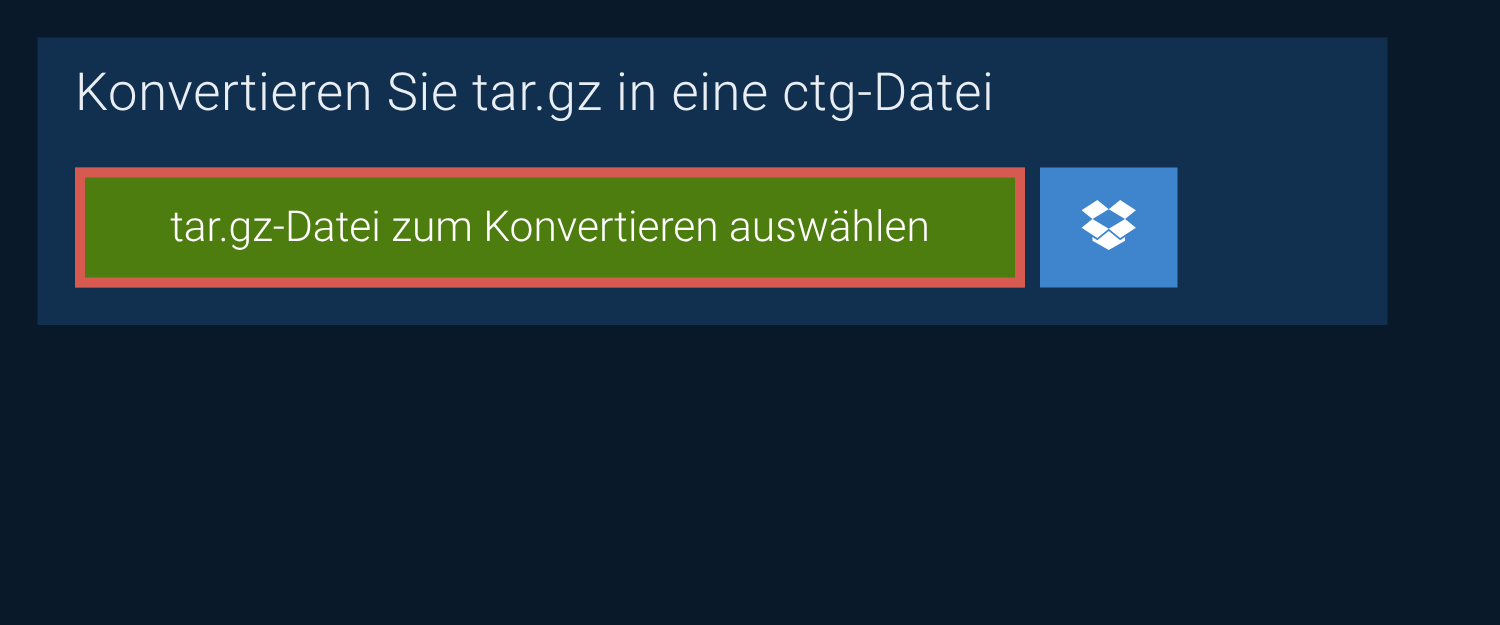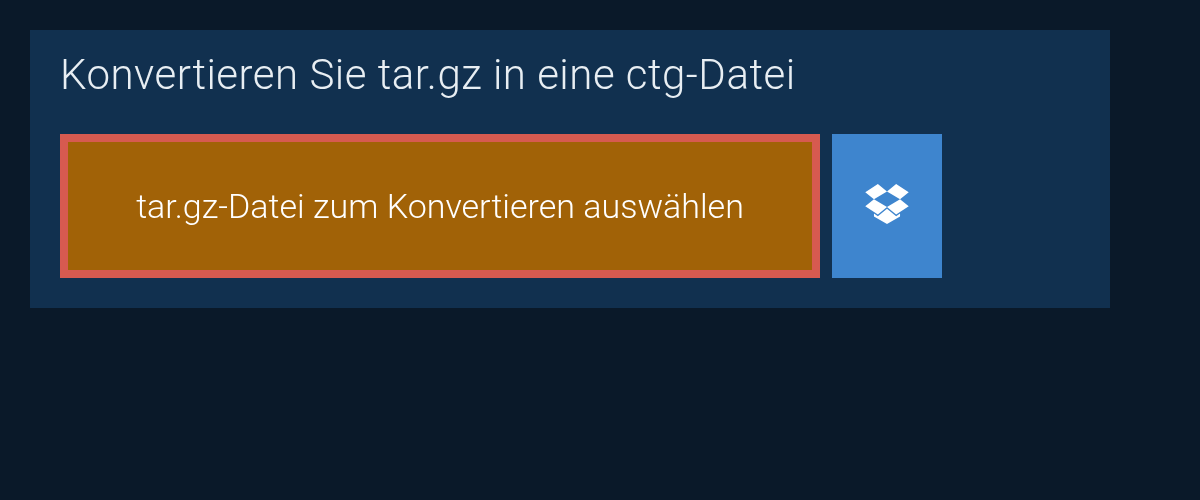--- a/index.html
+++ b/index.html
@@ -27,26 +27,26 @@
       margin-bottom: 35px;
       letter-spacing: 0.5px;
     }
     .button-row {
       display: flex;
       gap: 12px;
       align-items: stretch;
     }
     .select-button {
       flex: 0 0 auto;
-      background-color: #a16207;
+      background-color: #4d7c0f;
       border: 8px solid #d65a50;
       color: #ffffff;
       font-size: 34px;
       font-weight: 300;
-      padding: 44px 40px;
+      padding: 20px 40px;
       cursor: pointer;
       text-align: center;
       display: flex;
       align-items: center;
       justify-content: center;
       width: 760px;
     }
     .dropbox-button {
       flex: 0 0 auto;
       background-color: #3e85ce;

